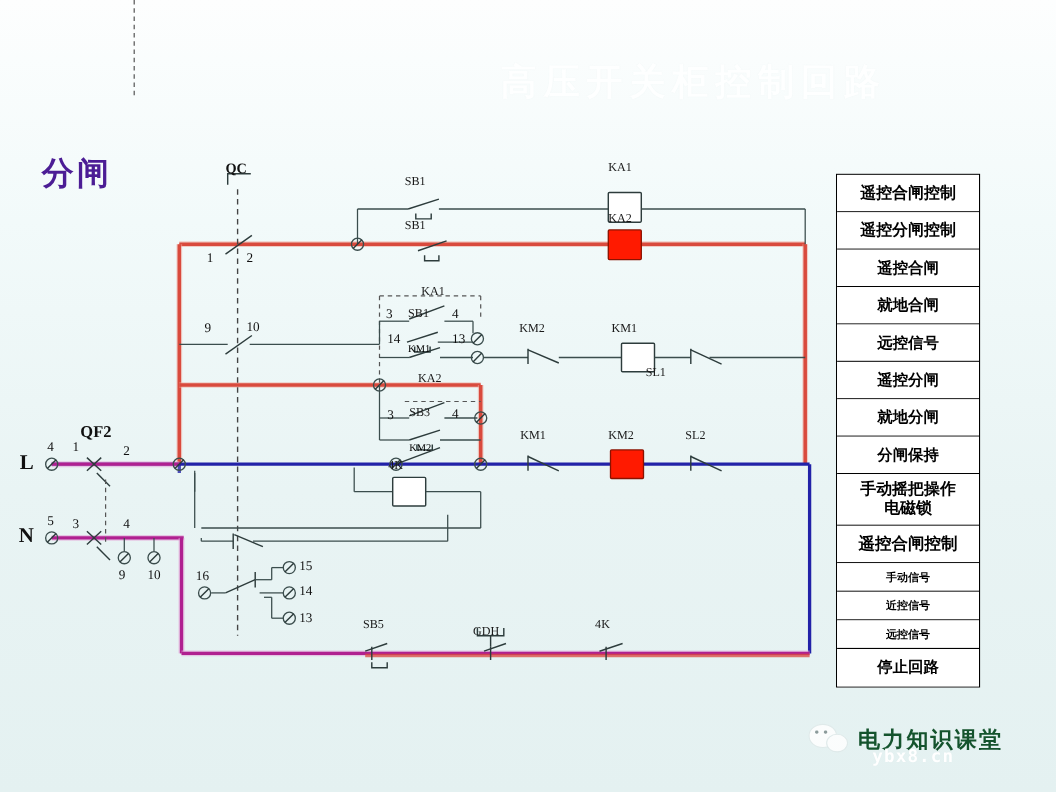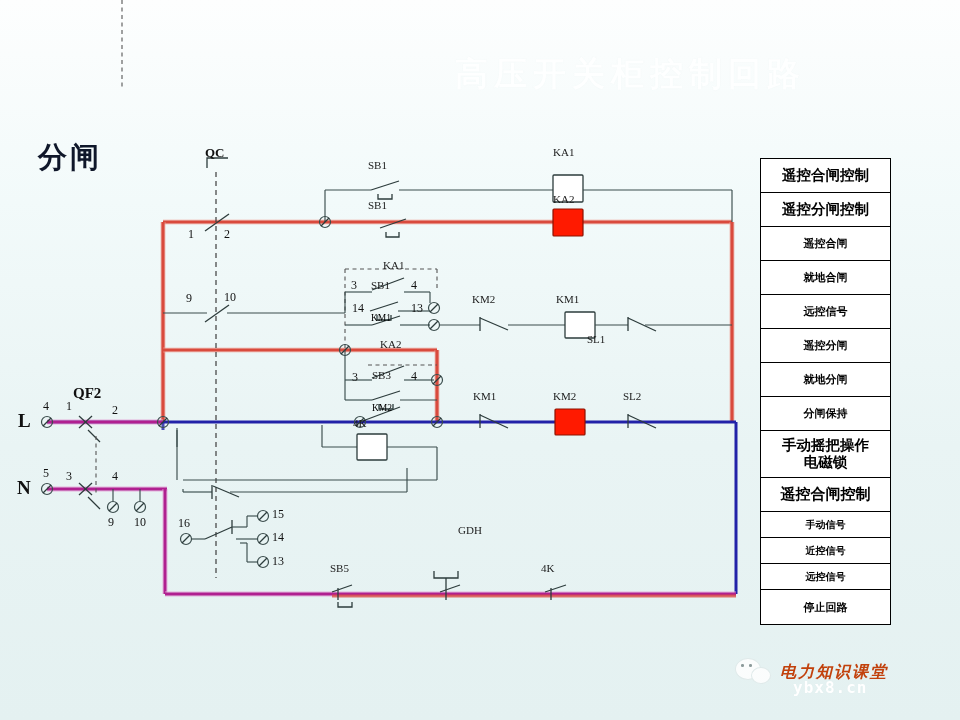--- a/index.html
+++ b/index.html
@@ -12,21 +12,21 @@
   #stage{position:absolute;inset:0;}
   svg#sheet{position:absolute;left:0;top:0;width:960px;height:720px;}
 
   .lbl{position:absolute;white-space:nowrap;line-height:1;}
   .lbl-sm{font-size:11px;color:#1a1a1a;font-family:"Liberation Serif",serif;}
   .lbl-md{font-size:13px;color:#111;font-family:"Liberation Serif",serif;}
   .lbl-num{font-size:12px;color:#111;font-family:"Liberation Serif",serif;}
   .lbl-bold{font-weight:bold;}
   .title-cn{
     position:absolute;font-family:"DejaVu Sans","Liberation Sans",sans-serif;
-    font-weight:bold;font-size:29px;color:#0f172a;letter-spacing:3px;
+    font-weight:bold;font-size:29px;color:#4c1d95;letter-spacing:3px;
   }
   .lbl-LN{font-size:19px;font-weight:bold;color:#101010;
     font-family:"Liberation Serif",serif;}
   .lbl-qf{font-size:15px;font-weight:bold;color:#101010;
     font-family:"Liberation Serif",serif;}
 
   
   #legend{
     position:absolute;left:760px;top:158px;width:131px;
     border:1.6px solid #000;background:#fff;box-sizing:border-box;
@@ -36,21 +36,21 @@
     display:flex;align-items:center;justify-content:center;
     font-family:"DejaVu Sans","Liberation Sans",sans-serif;
     font-weight:bold;color:#000;text-align:center;
     background:#fff;
   }
   #legend .row:last-child{border-bottom:none;}
   #legend .r1{height:34px;font-size:14.5px;}
   #legend .r2{height:34px;font-size:15px;}
   #legend .r3{height:47px;font-size:14.5px;line-height:1.15;}
   #legend .r4{height:26px;font-size:10px;}
-  #legend .r5{height:34px;font-size:11px;}
+  #legend .r5{height:34px;font-size:14px;}
 
   
   #wm-top{
     position:absolute;left:455px;top:52px;
     font-family:"DejaVu Sans","Liberation Sans",sans-serif;
     font-weight:bold;font-size:33px;letter-spacing:6px;
     color:rgba(255,255,255,0.92);
     text-shadow:0 0 1px rgba(230,242,242,0.6);
     white-space:nowrap;pointer-events:none;
   }
@@ -58,23 +58,22 @@
   #brand{position:absolute;left:735px;top:657px;display:flex;align-items:center;gap:7px;}
   #brand .wx{width:38px;height:30px;position:relative;opacity:.85;}
   #brand .bubble{position:absolute;border-radius:50%;background:#ffffff;
     border:1.5px solid #dfe9e9;}
   #brand .b1{width:24px;height:20px;left:0;top:1px;}
   #brand .b2{width:18px;height:15px;left:16px;top:10px;}
   #brand .dot{position:absolute;width:2.5px;height:2.5px;border-radius:50%;
     background:#7d8d8d;}
   #brand .name{
     font-family:"DejaVu Sans","Liberation Sans",sans-serif;
-    font-size:16px;font-weight:bold;color:#c2410c;letter-spacing:2px;
+    font-size:20px;font-weight:bold;color:#14532d;letter-spacing:2px;
     text-shadow:0 0 1px #e0ecec;
-    font-style:italic;
   }
   #brand-url{
     position:absolute;left:793px;top:678px;
     font-family:"DejaVu Sans Mono","Liberation Mono",monospace;
     font-size:16px;font-weight:bold;color:#ffffff;letter-spacing:1px;
     text-shadow:0 0 1px #dcebeb;
   }
 </style>
 </head>
 <body>
@@ -354,21 +353,21 @@
   <div class="lbl lbl-num" style="left:112px;top:470px;">4</div>
 
   <div class="lbl lbl-num" style="left:108px;top:516px;">9</div>
   <div class="lbl lbl-num" style="left:134px;top:516px;">10</div>
   <div class="lbl lbl-num" style="left:178px;top:517px;">16</div>
   <div class="lbl lbl-num" style="left:272px;top:508px;">15</div>
   <div class="lbl lbl-num" style="left:272px;top:531px;">14</div>
   <div class="lbl lbl-num" style="left:272px;top:555px;">13</div>
 
   <div class="lbl lbl-sm" style="left:330px;top:563px;">SB5</div>
-  <div class="lbl lbl-sm" style="left:430px;top:525px;margin-left:28px;">GDH</div>
+  <div class="lbl lbl-sm" style="left:430px;top:569px;">GDH</div>
   <div class="lbl lbl-sm" style="left:541px;top:563px;">4K</div>
 
   <div id="legend">
       <div class="row r1">遥控合闸控制</div>
       <div class="row r1">遥控分闸控制</div>
       <div class="row r5">遥控合闸</div>
       <div class="row r5">就地合闸</div>
       <div class="row r5">远控信号</div>
       <div class="row r5">遥控分闸</div>
       <div class="row r5">就地分闸</div>

